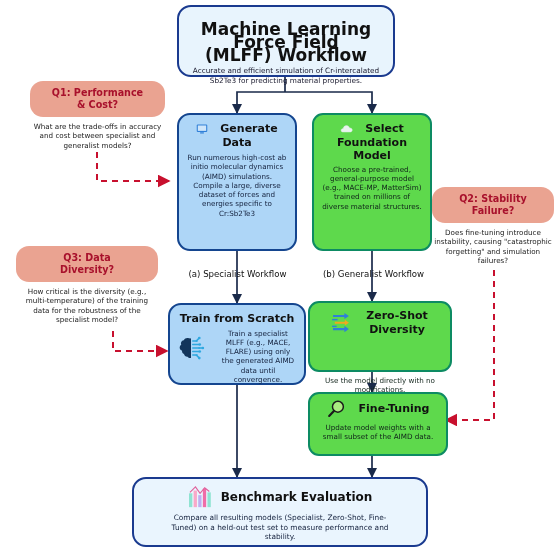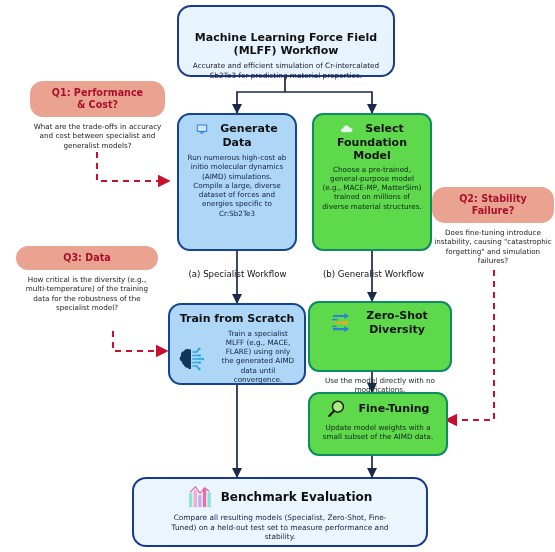--- a/index.html
+++ b/index.html
@@ -8,21 +8,21 @@
 
   #canvas{position:absolute;left:0;top:0;width:555px;height:552px;}
 
   svg.lines{position:absolute;left:0;top:0;width:555px;height:552px;pointer-events:none;}
 
   .node{position:absolute;box-sizing:border-box;text-align:center;}
 
   .title-box{
     background:#e8f4fd;border:2.2px solid #1a3a8f;border-radius:14px;
   }
-  .title-box .h{font-weight:bold;font-size:11px;color:#111;line-height:13px;padding-top:24px;}
+  .title-box .h{font-weight:bold;font-size:17px;color:#111;line-height:13px;padding-top:16px;}
   .title-box .sub{font-size:7.3px;color:#1a1a2e;line-height:9.5px;padding:4px 12px 6px 12px;}
 
   .blue-box{background:#aed6f7;border:2.2px solid #14458f;border-radius:13px;}
   .blue-box .h{font-weight:bold;font-size:11px;color:#111;line-height:13.5px;}
   .blue-box .sub{font-size:7.2px;color:#14213d;line-height:9.3px;}
 
   .green-box{background:#5ed94c;border:2.2px solid #0d8b63;border-radius:11px;}
   .green-box .h{font-weight:bold;font-size:11px;color:#111;line-height:13.5px;}
   .green-box .sub{font-size:7.2px;color:#10231a;line-height:9.3px;}
 
@@ -111,21 +111,21 @@
     <div class="h">Foundation</div>
     <div class="h">Model</div>
     <div class="sub" style="padding-top:2px;">Choose a pre-trained, general-purpose model (e.g., MACE-MP, MatterSim) trained on millions of diverse material structures.</div>
   </div>
 
   <div class="wf-label" style="left:160px;top:269px;width:155px;">(a) Specialist Workflow</div>
   <div class="wf-label" style="left:296px;top:269px;width:155px;">(b) Generalist Workflow</div>
 
   <div class="node blue-box" style="left:168px;top:303px;width:138px;height:82px;padding:7px 7px 0 7px;">
     <div class="h">Train from Scratch</div>
-    <div style="display:flex;align-items:center;gap:14px;padding-top:3px;">
+    <div style="display:flex;align-items:flex-start;gap:14px;padding-top:3px;">
       <span class="ico" style="padding-top:5px;">
         <svg width="28" height="28" viewBox="0 0 32 32">
           <path d="M14 5c-2.4-1.1-5.2-.2-6.2 2.1-1.9.2-3.3 1.7-3.3 3.6 0 .6.1 1.1.4 1.6-1.3.8-2 2.2-1.8 3.7.2 1.5 1.3 2.7 2.7 3.1-.3 1.6.6 3.2 2.2 3.8.3 1.9 2.1 3.2 4.1 3 .8 1.3 2.4 1.9 3.9 1.4V5.4C15.4 5 14.7 4.9 14 5z" fill="#12355b"></path>
           <g stroke="#2fa8e0" stroke-width="1.7" fill="none" stroke-linecap="round">
             <path d="M18 8h5"></path>
               <path d="M18 12h7"></path>
               <path d="M18 16h8"></path>
               <path d="M18 20h7"></path>
               <path d="M18 24h5"></path>
             <path d="M22 8l3-3"></path>
@@ -199,20 +199,21 @@
     <span class="qpill">
       <span style="display:block;">Q1: Performance</span>
       <span style="display:block;">&amp; Cost?</span>
     </span>
     <div class="qbody">What are the trade-offs in accuracy and cost between specialist and generalist models?</div>
   </div>
 
   <div class="qgroup" style="left:16px;top:246px;width:142px;">
     <span class="qpill">
       <span style="display:block;">Q3: Data</span>
+      <span style="display:block;">Diversity?</span>
     </span>
     <div class="qbody">How critical is the diversity (e.g., multi-temperature) of the training data for the robustness of the specialist model?</div>
   </div>
 
   <div class="qgroup" style="left:432px;top:187px;width:122px;">
     <span class="qpill">
       <span style="display:block;">Q2: Stability</span>
       <span style="display:block;">Failure?</span>
     </span>
     <div class="qbody">Does fine-tuning introduce instability, causing "catastrophic forgetting" and simulation failures?</div>

